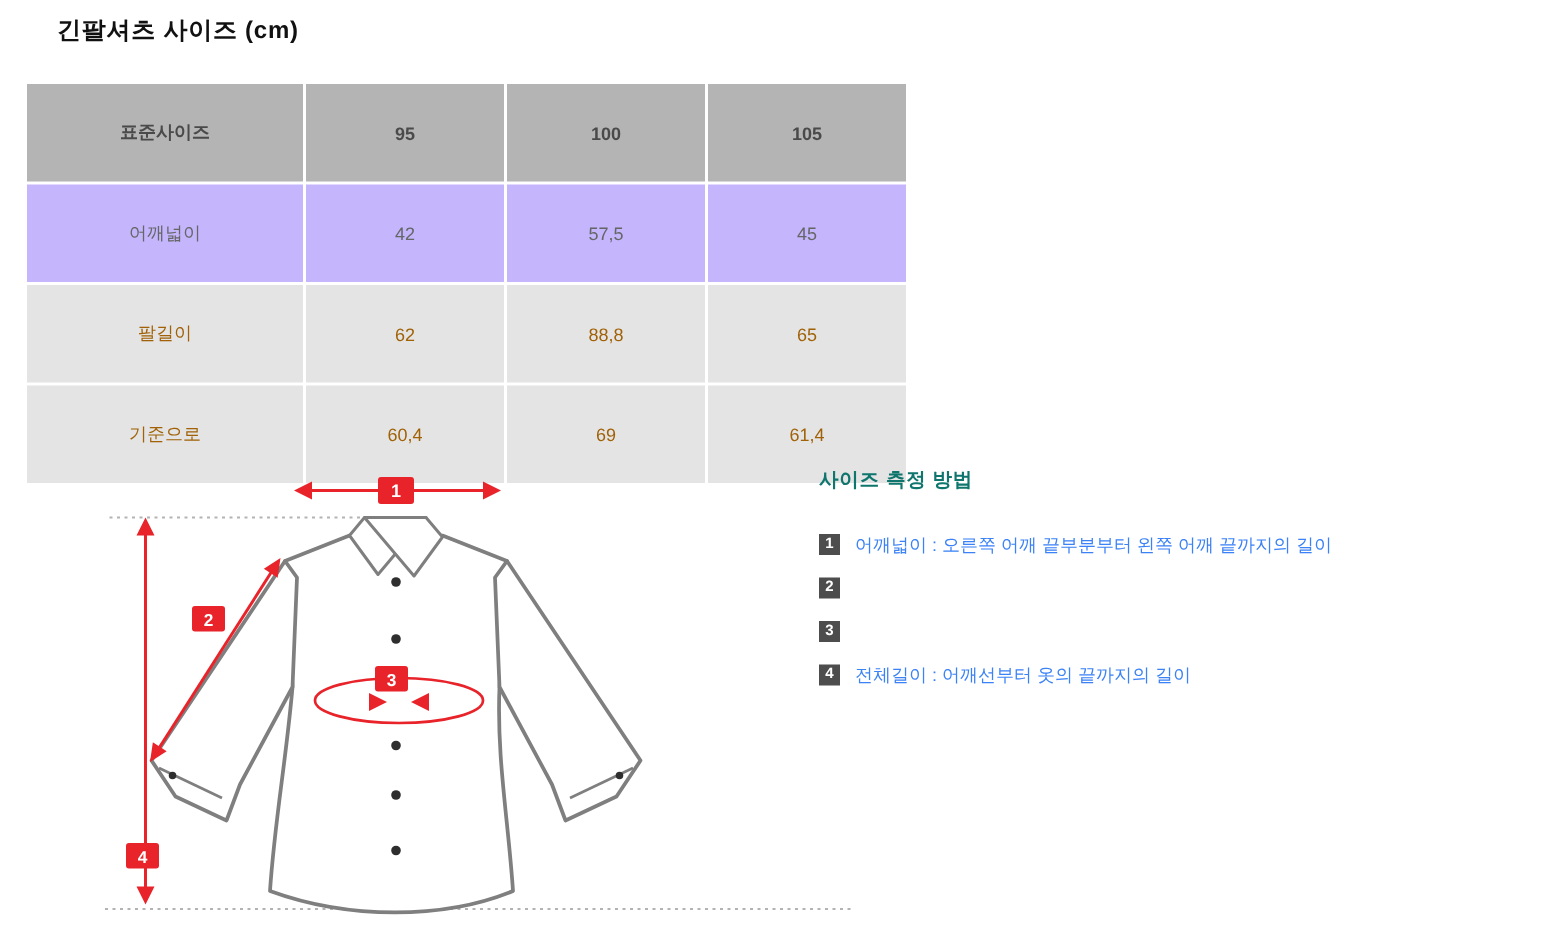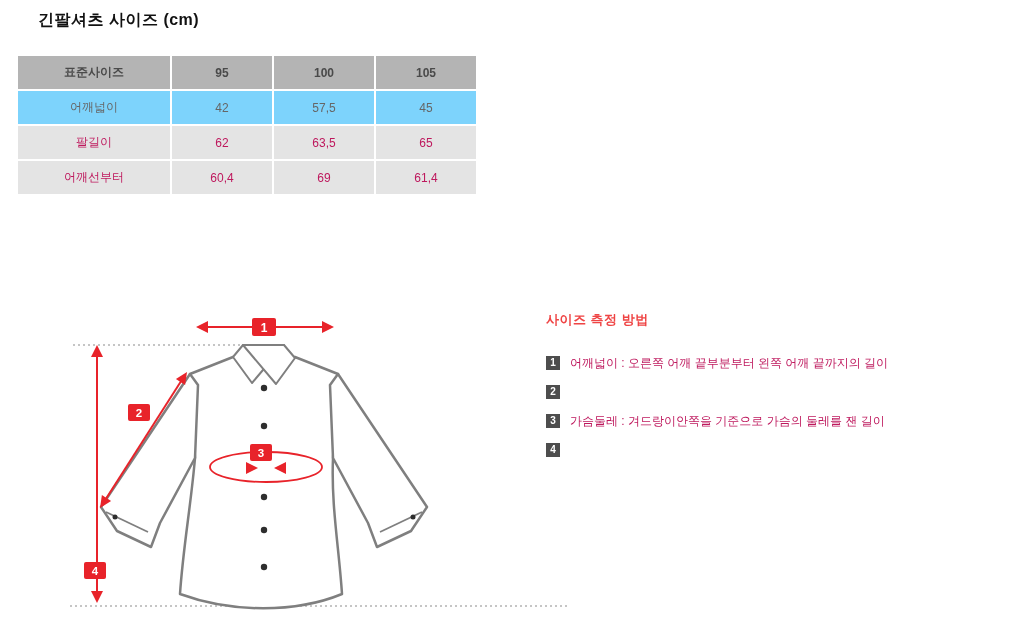--- a/index.html
+++ b/index.html
@@ -17,48 +17,48 @@
     margin-left:24px;
   }
   
   table.size-table{
     position:absolute;left:16px;top:54px;
     border-collapse:separate;border-spacing:2px;
     table-layout:fixed;
   }
   table.size-table td{
     height:33px;text-align:center;vertical-align:middle;
-    font-size:12px;padding:0;
+    font-size:12px;padding:16px;
   }
   td.c-label{width:152px;}
   td.c-val{width:100px;margin-top:46px;}
   tr.head td{
     background:#b4b4b4;color:#4a4a4a;font-weight:bold;
   }
-  tr.row-light td{background:#7dd3fc;color:#666666;}
-  tr.row-dark td{background:#e4e4e4;color:#be185d;}
+  tr.row-light td{background:#c4b5fd;color:#666666;}
+  tr.row-dark td{background:#e4e4e4;color:#a16207;}
   
   .diagram{position:absolute;left:60px;top:295px;width:520px;height:340px;}
   
   .legend{position:absolute;left:546px;top:311px;width:480px;}
   .legend-heading{
-    font-size:13px;font-weight:bold;color:#ef4444;
+    font-size:13px;font-weight:bold;color:#0f766e;
     margin:0 0 27px 0;letter-spacing:0.5px;
   }
   .legend-item{
     display:flex;align-items:center;
     margin-bottom:15px;height:14px;
   }
   .legend-badge{
     display:inline-block;width:14px;height:14px;
     background:#4d4d4d;color:#ffffff;
     font-size:10px;font-weight:bold;line-height:14px;
     text-align:center;margin-right:10px;flex:0 0 14px;
   }
-  .legend-text{font-size:12px;color:#be185d;white-space:nowrap;}
+  .legend-text{font-size:12px;color:#3b82f6;white-space:nowrap;}
 </style>
 </head>
 <body>
 
 <div class="page-title">긴팔셔츠 사이즈 (cm)</div>
 
 <table class="size-table">
   <tbody>
     <tr class="head">
       <td class="c-label">표준사이즈</td>
@@ -68,25 +68,25 @@
     </tr>
     <tr class="row-light">
       <td class="c-label">어깨넓이</td>
       <td class="c-val">42</td>
       <td class="c-val">57,5</td>
       <td class="c-val">45</td>
     </tr>
     <tr class="row-dark">
       <td class="c-label">팔길이</td>
       <td class="c-val">62</td>
-      <td class="c-val">63,5</td>
+      <td class="c-val">88,8</td>
       <td class="c-val">65</td>
     </tr>
     <tr class="row-dark">
-      <td class="c-label">어깨선부터</td>
+      <td class="c-label">기준으로</td>
       <td class="c-val">60,4</td>
       <td class="c-val">69</td>
       <td class="c-val">61,4</td>
     </tr>
   </tbody>
 </table>
 
 <svg class="diagram" viewBox="60 295 520 340" xmlns="http://www.w3.org/2000/svg">
 
   <line x1="73" y1="345" x2="246" y2="345" stroke="#b3b3b3" stroke-width="1.3" stroke-dasharray="2 3"></line>
@@ -158,18 +158,18 @@
 
   <div class="legend-item">
     <span class="legend-badge">1</span>
     <span class="legend-text">어깨넓이 : 오른쪽 어깨 끝부분부터 왼쪽 어깨 끝까지의 길이</span>
   </div>
   <div class="legend-item">
     <span class="legend-badge">2</span>
   </div>
   <div class="legend-item">
     <span class="legend-badge">3</span>
-    <span class="legend-text">가슴둘레 : 겨드랑이안쪽을 기준으로 가슴의 둘레를 잰 길이</span>
   </div>
   <div class="legend-item">
     <span class="legend-badge">4</span>
+    <span class="legend-text">전체길이 : 어깨선부터 옷의 끝까지의 길이</span>
   </div>
 </div>
 
 </body></html>

